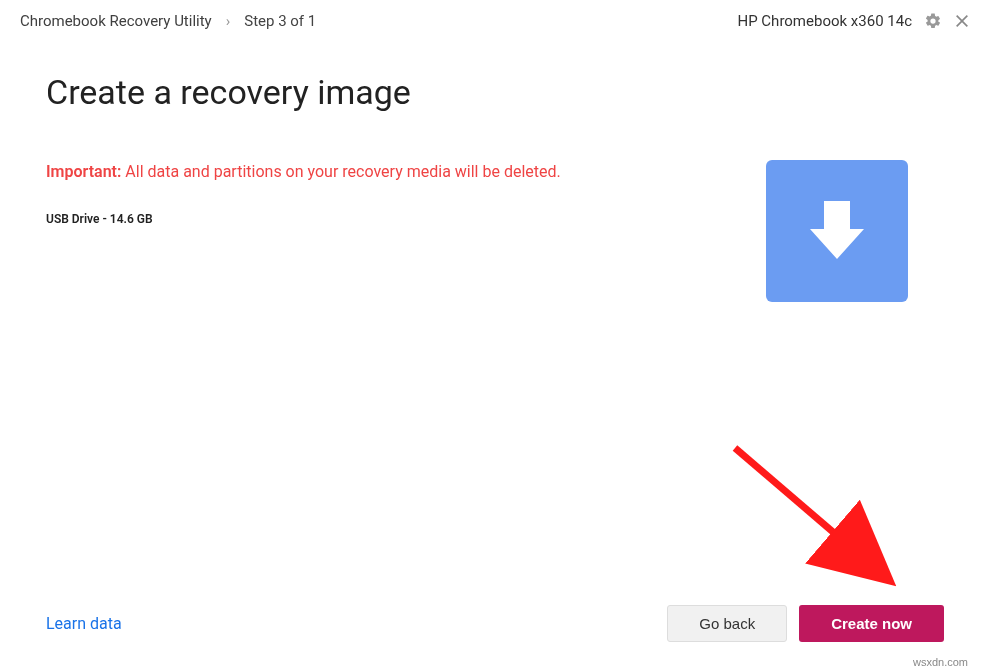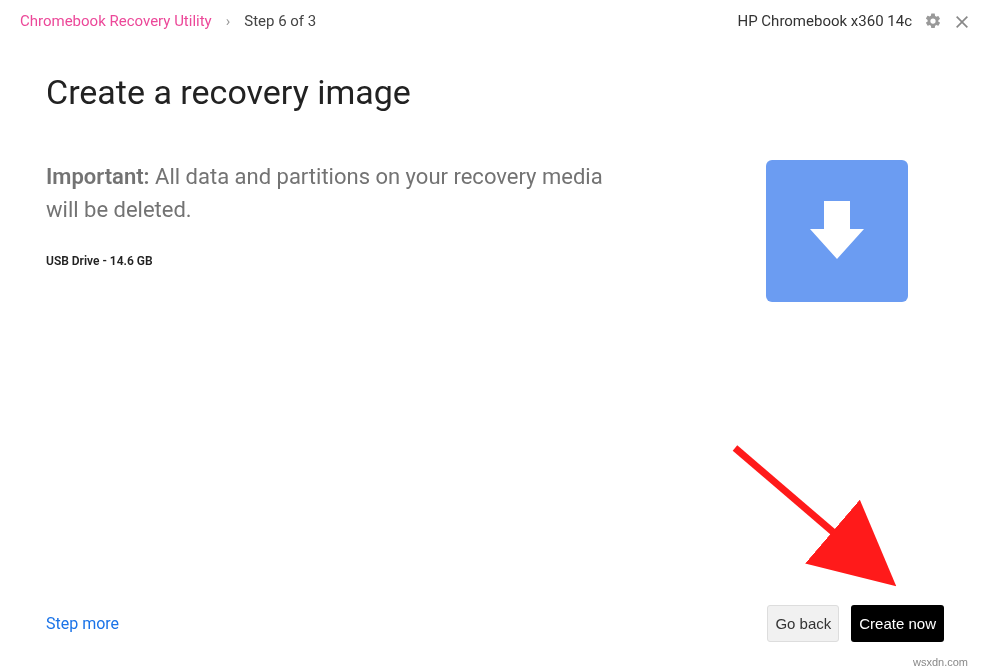--- a/index.html
+++ b/index.html
@@ -12,39 +12,39 @@
       overflow: hidden;
     }
     .header {
       display: flex;
       align-items: center;
       padding: 12px 20px;
       font-size: 15px;
       color: #333;
     }
     .header-left { display: flex; align-items: center; gap: 10px; }
-    .app-title { color: #ec4899; }
+    .app-title { color: #404040; }
     .chevron { color: #999; margin: 0 4px; }
     .step { color: #444; }
-    .header-right { margin-left: auto; display: flex; align-items: flex-end; gap: 12px; }
+    .header-right { margin-left: auto; display: flex; align-items: center; gap: 12px; }
     .device { color: #333; font-size: 15px; }
     .gear, .close { cursor: pointer; color: #888; display: flex; align-items: center; }
     .content {
       padding: 30px 66px 0 46px;
       position: relative;
     }
     .page-title {
       font-size: 34px;
       font-weight: 400;
       color: #222;
       margin-bottom: 48px;
     }
     .body-row { display: flex; }
     .text-col { flex: 1; max-width: 560px; }
-    .warning { font-size: 22px; color: #737373; line-height: 1.5; margin-bottom: 28px; }
+    .warning { font-size: 16px; color: #ef4444; line-height: 1.5; margin-bottom: 28px; }
     .warning b { font-weight: 600; }
     .drive { font-size: 12px; font-weight: 600; color: #222; }
     .icon-col {
       position: absolute;
       right: 82px;
       top: 118px;
     }
     .dl-box {
       width: 142px;
       height: 142px;
@@ -59,35 +59,35 @@
       bottom: 30px;
       left: 0;
       right: 0;
       padding: 0 46px;
       display: flex;
       align-items: center;
     }
     .learn { color: #1a73e8; font-size: 16px; cursor: pointer; }
     .buttons { margin-left: auto; display: flex; gap: 12px; }
     .btn {
-      padding: 9px 7px;
+      padding: 9px 31px;
       font-size: 15px;
       border-radius: 3px;
       cursor: pointer;
       border: 1px solid transparent;
     }
     .btn-secondary {
       background: #f1f1f1;
       border: 1px solid #ddd;
       color: #333;
     }
     .btn-primary {
-      background: #000000;
+      background: #be185d;
       color: #fff;
-      font-weight: 400;
+      font-weight: 700;
     }
     .arrow-overlay {
       position: absolute;
       pointer-events: none;
     }
     .watermark {
       position: absolute;
       bottom: 4px;
       right: 22px;
       font-size: 11px;
@@ -95,21 +95,21 @@
       font-family: Arial, sans-serif;
     }
   </style>
 </head>
 <body>
 
 <div class="header">
   <div class="header-left">
     <span class="app-title">Chromebook Recovery Utility</span>
     <span class="chevron">›</span>
-    <span class="step">Step 6 of 3</span>
+    <span class="step">Step 3 of 1</span>
   </div>
   <div class="header-right">
     <span class="device">HP Chromebook x360 14c</span>
     <span class="gear">
       <svg width="18" height="18" viewBox="0 0 24 24" fill="#999">
         <path d="M19.14,12.94a7,7,0,0,0,.05-.94,7,7,0,0,0-.05-.94l2.03-1.58a.5.5,0,0,0,.12-.64l-1.92-3.32a.5.5,0,0,0-.6-.22l-2.39.96a7.03,7.03,0,0,0-1.62-.94l-.36-2.54A.5.5,0,0,0,13.9,2h-3.8a.5.5,0,0,0-.5.42l-.36,2.54a7.03,7.03,0,0,0-1.62.94l-2.39-.96a.5.5,0,0,0-.6.22L2.71,8.48a.5.5,0,0,0,.12.64l2.03,1.58a7,7,0,0,0-.05.94,7,7,0,0,0,.05.94L2.83,14.16a.5.5,0,0,0-.12.64l1.92,3.32a.5.5,0,0,0,.6.22l2.39-.96a7.03,7.03,0,0,0,1.62.94l.36,2.54a.5.5,0,0,0,.5.42h3.8a.5.5,0,0,0,.5-.42l.36-2.54a7.03,7.03,0,0,0,1.62-.94l2.39.96a.5.5,0,0,0,.6-.22l1.92-3.32a.5.5,0,0,0-.12-.64ZM12,15.5A3.5,3.5,0,1,1,15.5,12,3.5,3.5,0,0,1,12,15.5Z"></path>
       </svg>
     </span>
     <span class="close">
       <svg width="16" height="16" viewBox="0 0 24 24" stroke="#888" stroke-width="2.5" fill="none">
@@ -142,20 +142,20 @@
 <svg class="arrow-overlay" style="left:720px; top:438px;" width="200" height="180">
   <defs>
     <marker id="ahead" markerWidth="12" markerHeight="12" refX="8" refY="6" orient="auto">
       <path d="M0,0 L12,6 L0,12 Z" fill="#ff1a1a"></path>
     </marker>
   </defs>
   <line x1="15" y1="10" x2="155" y2="130" stroke="#ff1a1a" stroke-width="7" marker-end="url(#ahead)"></line>
 </svg>
 
 <div class="footer">
-  <a class="learn">Step more</a>
+  <a class="learn">Learn data</a>
   <div class="buttons">
     <button class="btn btn-secondary">Go back</button>
     <button class="btn btn-primary">Create now</button>
   </div>
 </div>
 
 <div class="watermark">wsxdn.com</div>
 
 </body></html>

